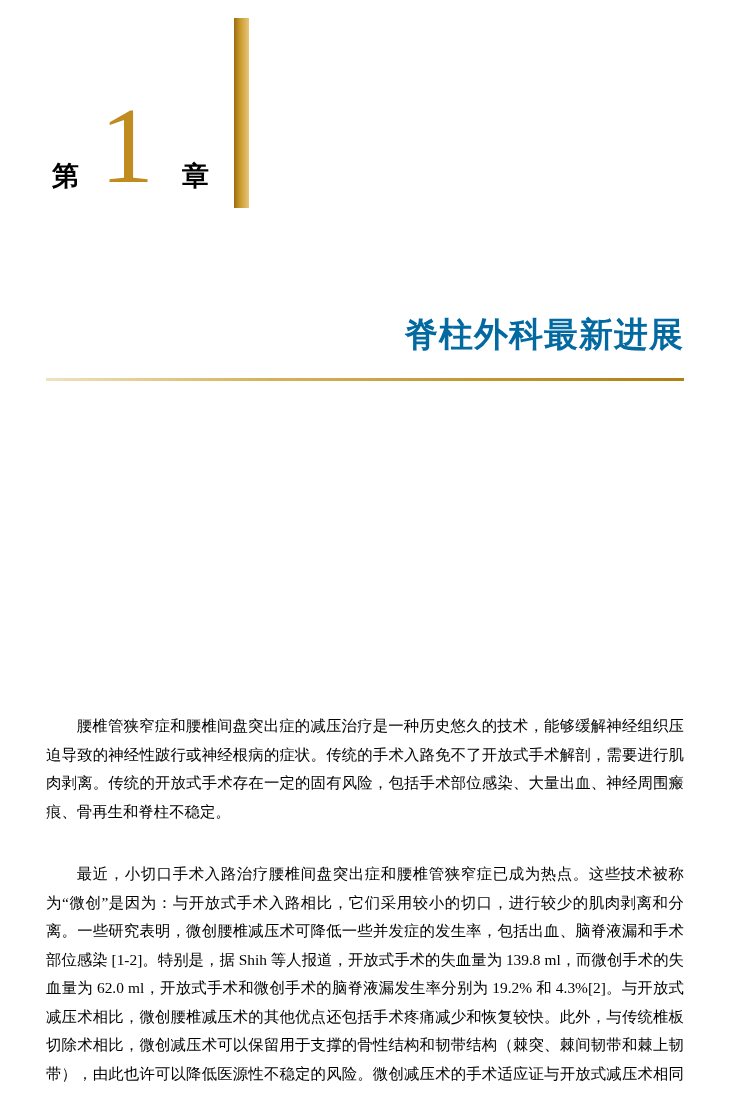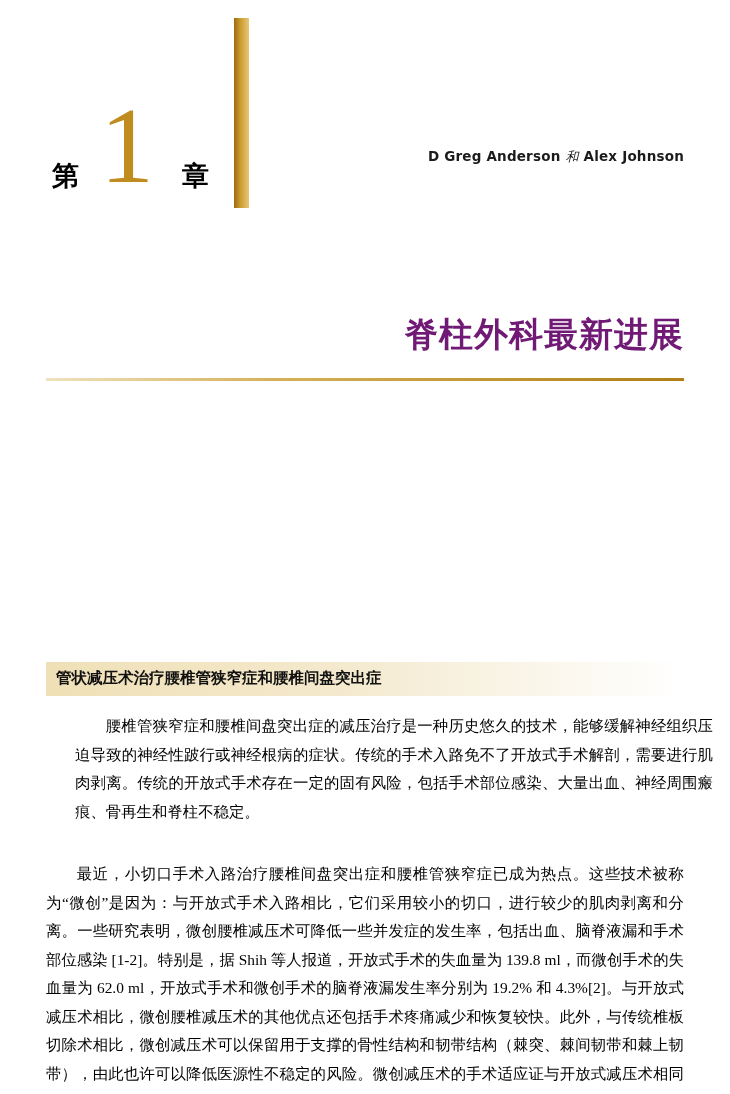--- a/index.html
+++ b/index.html
@@ -80,21 +80,21 @@
   }
 
   
   .doc-title {
     position: absolute;
     right: 46px;
     top: 312px;
     font-family: "DejaVu Sans", sans-serif;
     font-size: 34px;
     font-weight: 700;
-    color: #701a75;
+    color: #0369a1;
     letter-spacing: 1px;
   }
   .title-rule {
     position: absolute;
     left: 46px;
     top: 378px;
     width: 638px;
     height: 3px;
     background: linear-gradient(to right, #efe2bf 0%, #d5b25a 35%, #b07f16 100%);
   }
@@ -122,41 +122,35 @@
     width: 638px;
     font-family: "Liberation Serif", serif;
     font-size: 15.4px;
     line-height: 28.5px;
     color: #000000;
     text-align: justify;
     text-justify: inter-ideograph;
     text-indent: 2em;
   }
   .p-intro { top: 506px; }
-  .p-tub-1 { top: 712px; margin-left: 29px; }
+  .p-tub-1 { top: 712px; }
   .p-tub-2 { top: 828px; margin-top: 32px; }
 </style>
 </head>
 <body>
 
 <div class="page">
 
   <div class="chapter-header">
     <div class="chapter-label">第</div>
     <div class="chapter-number">1</div>
     <div class="chapter-char">章</div>
     <div class="chapter-bar"></div>
-    <div class="authors">
-      <span>D Greg Anderson</span>
-      <span class="conj">和</span>
-      <span>Alex Johnson</span>
-    </div>
   </div>
 
   <div class="doc-title">脊柱外科最新进展</div>
   <div class="title-rule"></div>
 
 
-  <div class="section-head tubular">管状减压术治疗腰椎管狭窄症和腰椎间盘突出症</div>
   <div class="para p-tub-1">腰椎管狭窄症和腰椎间盘突出症的减压治疗是一种历史悠久的技术，能够缓解神经组织压迫导致的神经性跛行或神经根病的症状。传统的手术入路免不了开放式手术解剖，需要进行肌肉剥离。传统的开放式手术存在一定的固有风险，包括手术部位感染、大量出血、神经周围瘢痕、骨再生和脊柱不稳定。</div>
   <div class="para p-tub-2">最近，小切口手术入路治疗腰椎间盘突出症和腰椎管狭窄症已成为热点。这些技术被称为“微创”是因为：与开放式手术入路相比，它们采用较小的切口，进行较少的肌肉剥离和分离。一些研究表明，微创腰椎减压术可降低一些并发症的发生率，包括出血、脑脊液漏和手术部位感染 [1-2]。特别是，据 Shih 等人报道，开放式手术的失血量为 139.8 ml，而微创手术的失血量为 62.0 ml，开放式手术和微创手术的脑脊液漏发生率分别为 19.2% 和 4.3%[2]。与开放式减压术相比，微创腰椎减压术的其他优点还包括手术疼痛减少和恢复较快。此外，与传统椎板切除术相比，微创减压术可以保留用于支撑的骨性结构和韧带结构（棘突、棘间韧带和棘上韧带），由此也许可以降低医源性不稳定的风险。微创减压术的手术适应证与开放式减压术相同（图 1.1A 至 C ）。</div>
 
 </div>
 
 </body></html>

